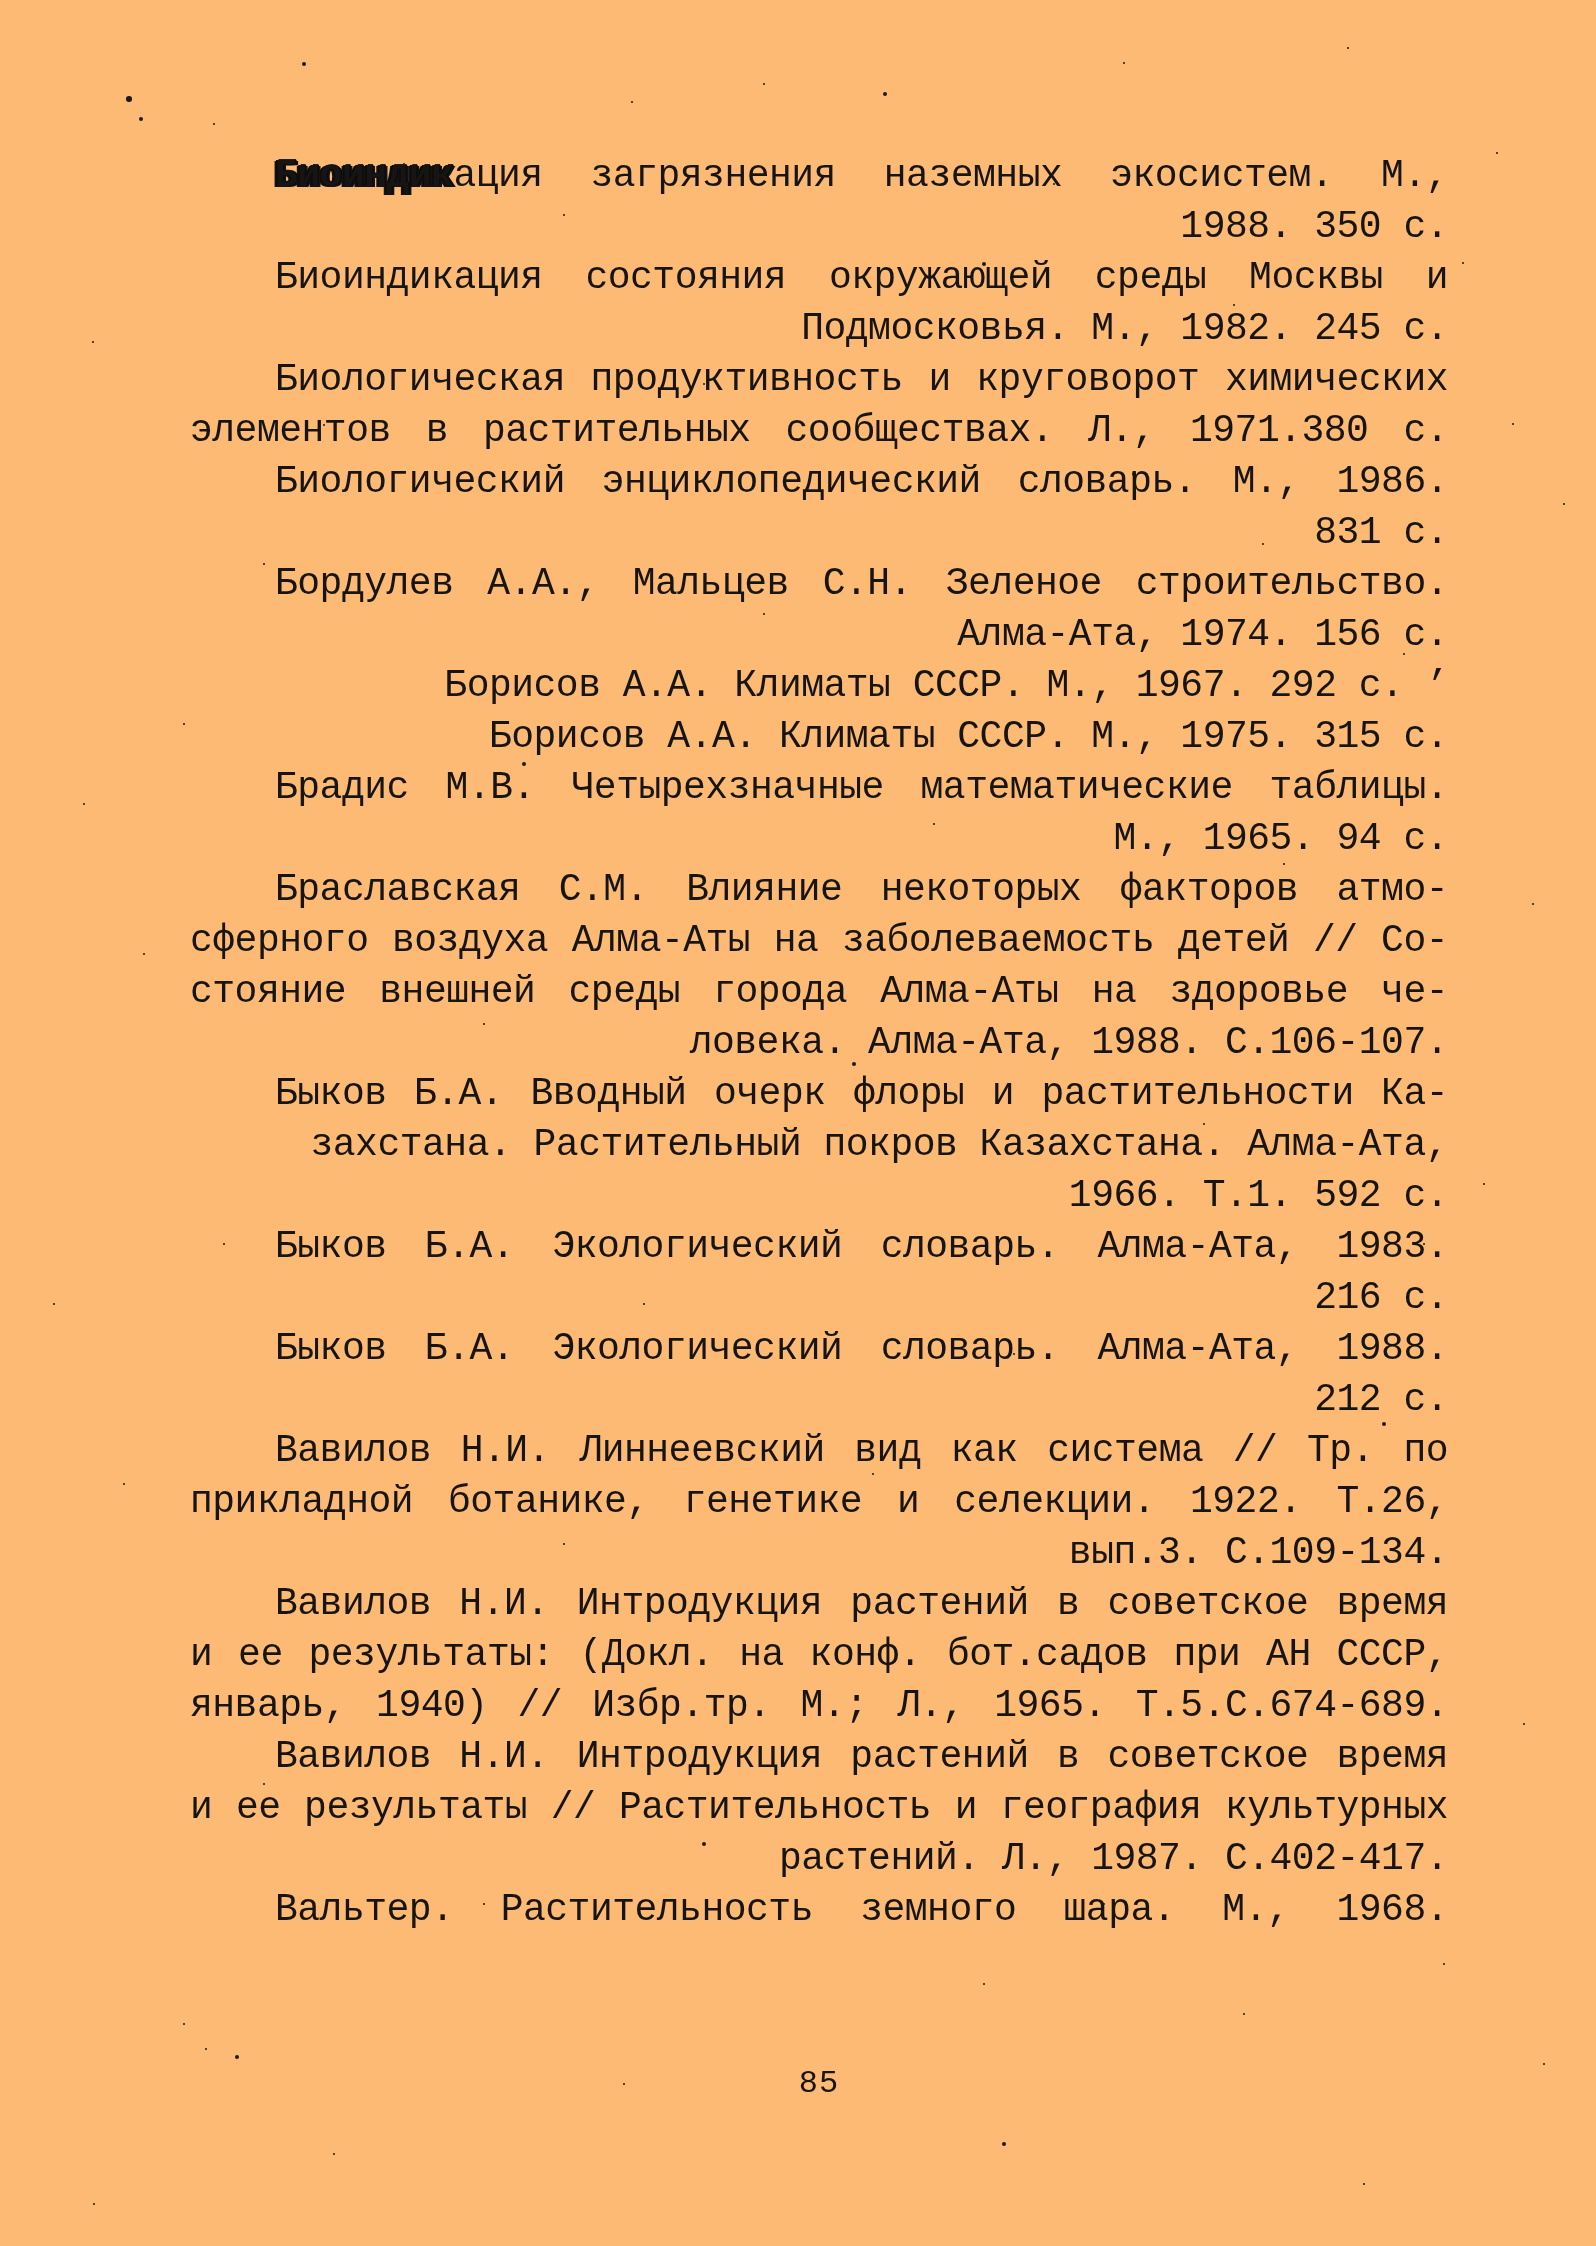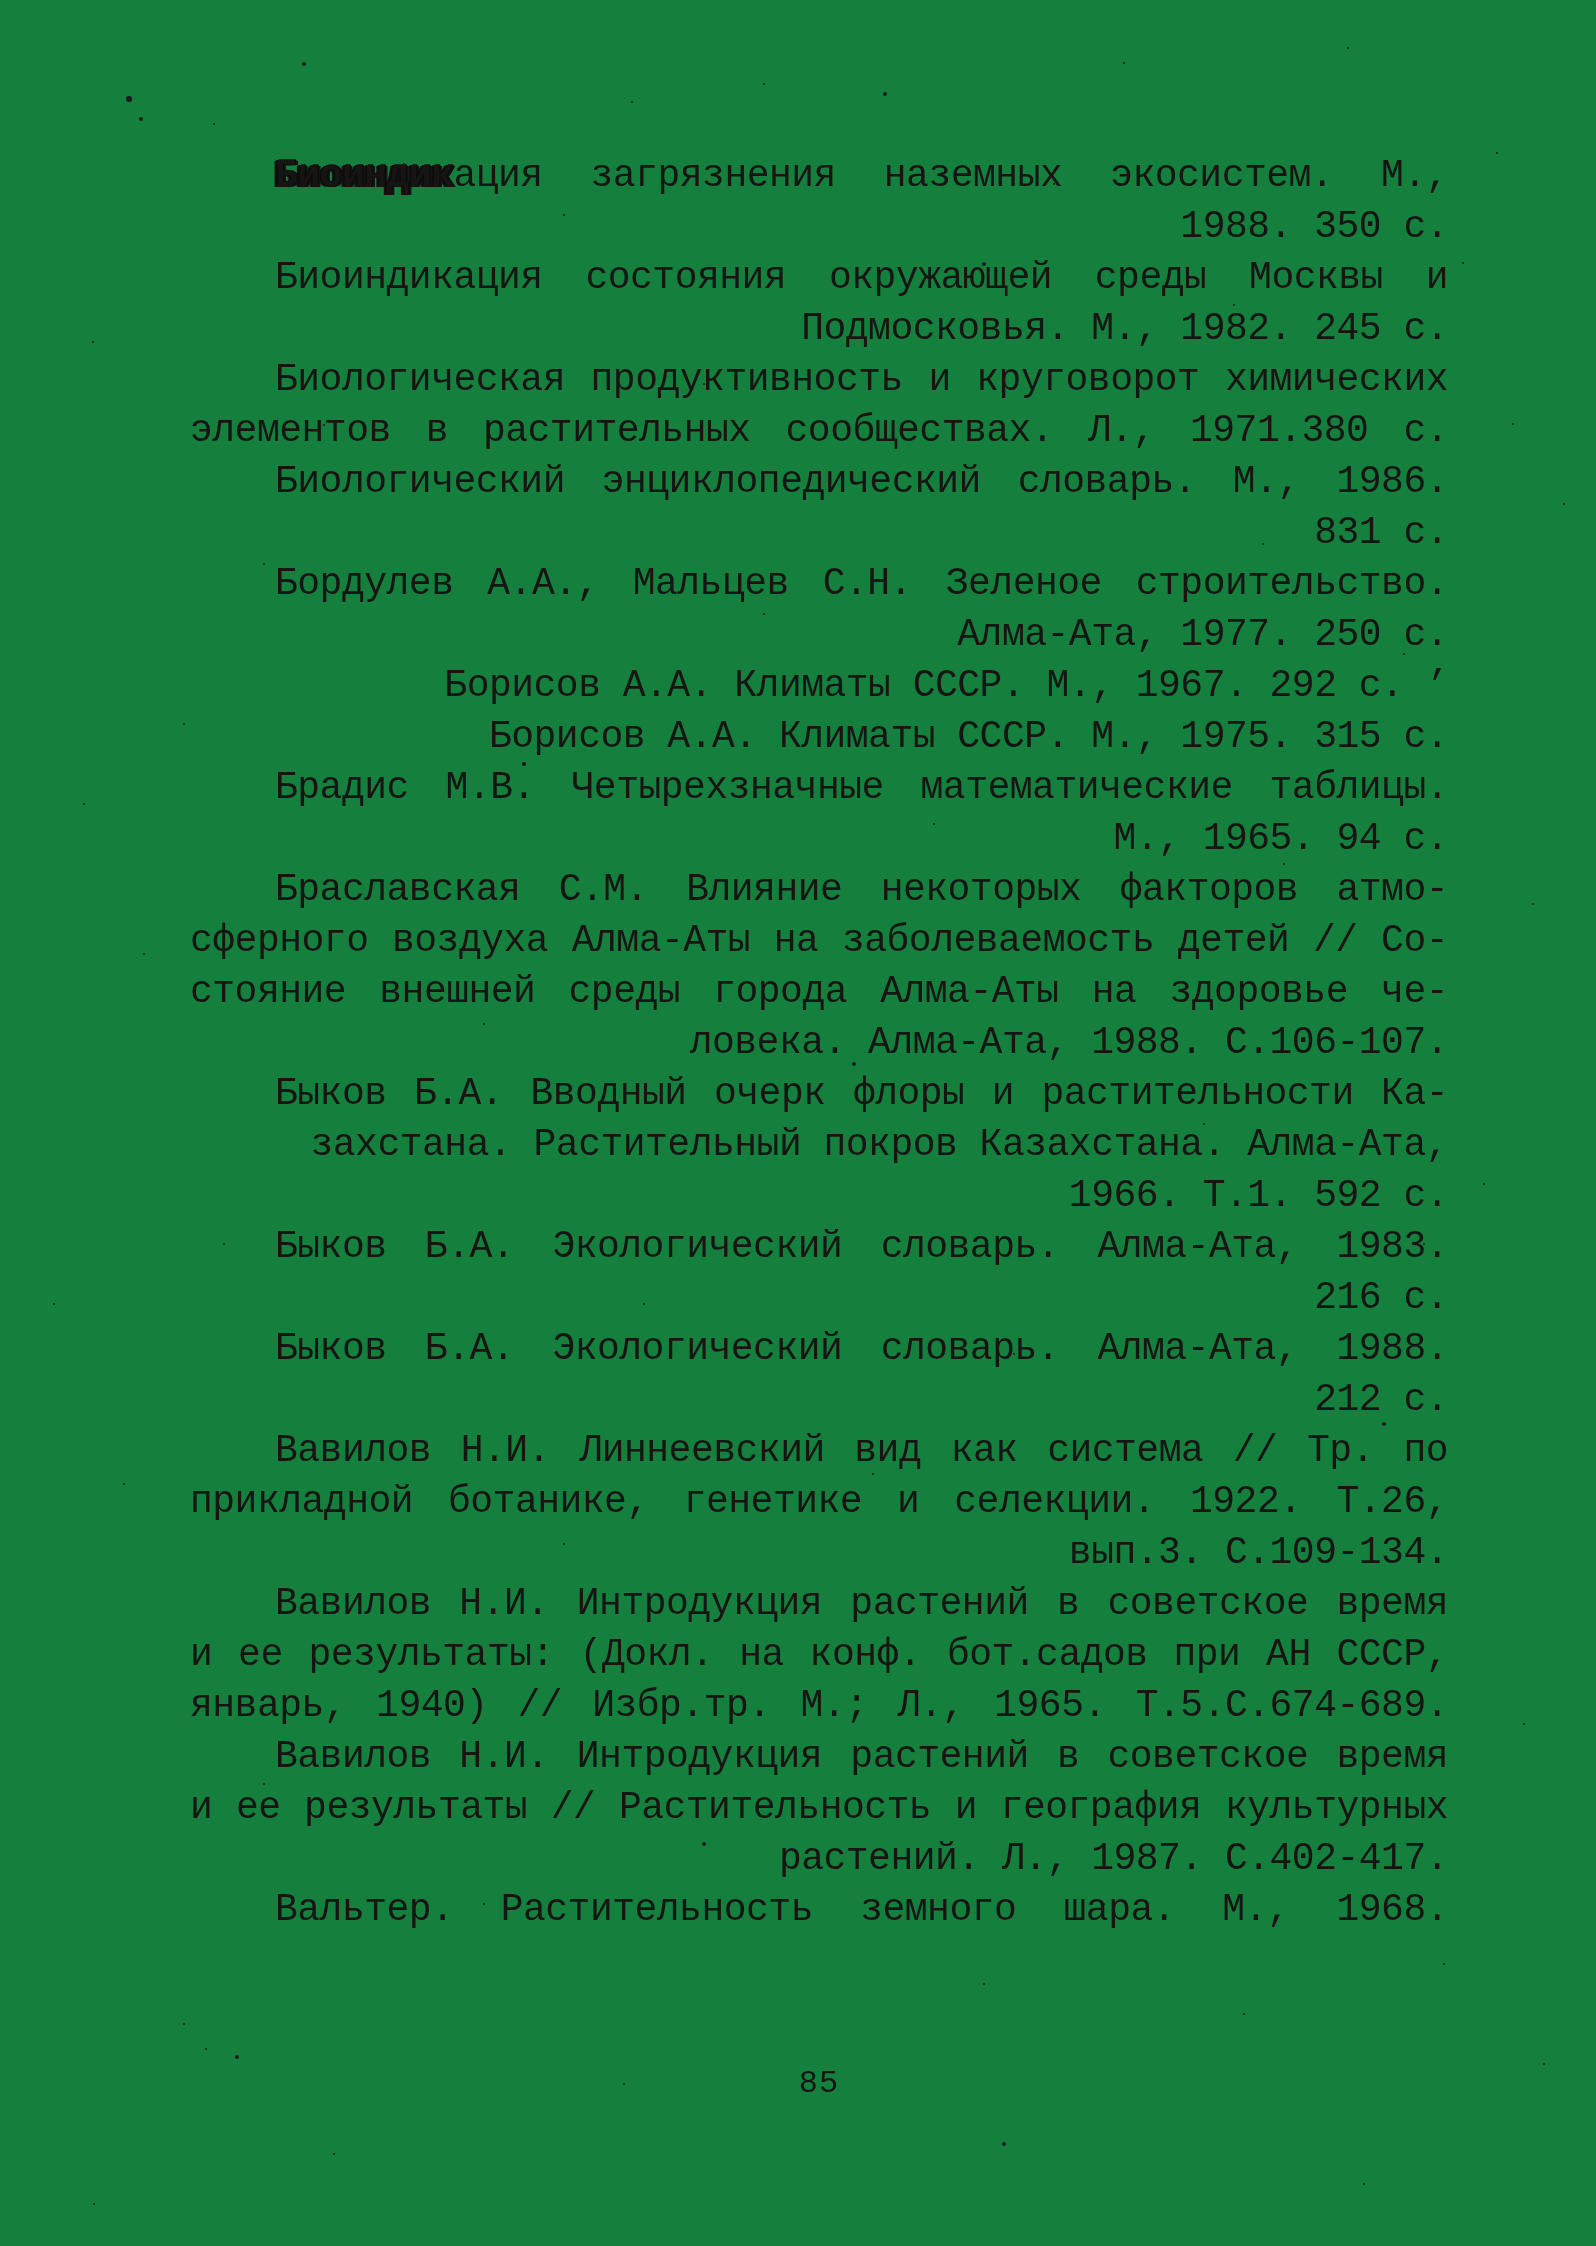--- a/index.html
+++ b/index.html
@@ -4,21 +4,21 @@
 <style>
   html, body {
     margin: 0;
     padding: 0;
     background: #ffffff;
   }
   .page {
     position: relative;
     width: 1596px;
     height: 2246px;
-    background: #15803d;
+    background: #fdba74;
     overflow: hidden;
     font-family: "Liberation Mono", "DejaVu Sans Mono", monospace;
     color: #171513;
   }
   
   .speckles {
     position: absolute;
     top: 0; left: 0;
     width: 2px; height: 2px;
     background: transparent;
@@ -94,21 +94,21 @@
   <div class="textblock">
     <div class="line ind j"><span class="overstruck">Биоиндик</span><span>ация загрязнения наземных экосистем. М.,</span></div>
     <div class="line">1988. 350 с.</div>
     <div class="line ind j">Биоиндикация состояния окружающей среды Москвы и</div>
     <div class="line">Подмосковья. М., 1982. 245 с.</div>
     <div class="line ind j">Биологическая продуктивность и круговорот химических</div>
     <div class="line j">элементов в растительных сообществах. Л., 1971.380 с.</div>
     <div class="line ind j">Биологический энциклопедический словарь. М., 1986.</div>
     <div class="line">831 с.</div>
     <div class="line ind j">Бордулев А.А., Мальцев С.Н. Зеленое строительство.</div>
-    <div class="line">Алма-Ата, 1977. 250 с.</div>
+    <div class="line">Алма-Ата, 1974. 156 с.</div>
     <div class="line ind">Борисов А.А. Климаты СССР. М., 1967. 292 с. ’</div>
     <div class="line ind">Борисов А.А. Климаты СССР. М., 1975. 315 с.</div>
     <div class="line ind j">Брадис М.В. Четырехзначные математические таблицы.</div>
     <div class="line">М., 1965. 94 с.</div>
     <div class="line ind j">Браславская С.М. Влияние некоторых факторов атмо-</div>
     <div class="line j">сферного воздуха Алма-Аты на заболеваемость детей // Со-</div>
     <div class="line j">стояние внешней среды города Алма-Аты на здоровье че-</div>
     <div class="line">ловека. Алма-Ата, 1988. С.106-107.</div>
     <div class="line ind j">Быков Б.А. Вводный очерк флоры и растительности Ка-</div>
     <div class="line">захстана. Растительный покров Казахстана. Алма-Ата,</div>

